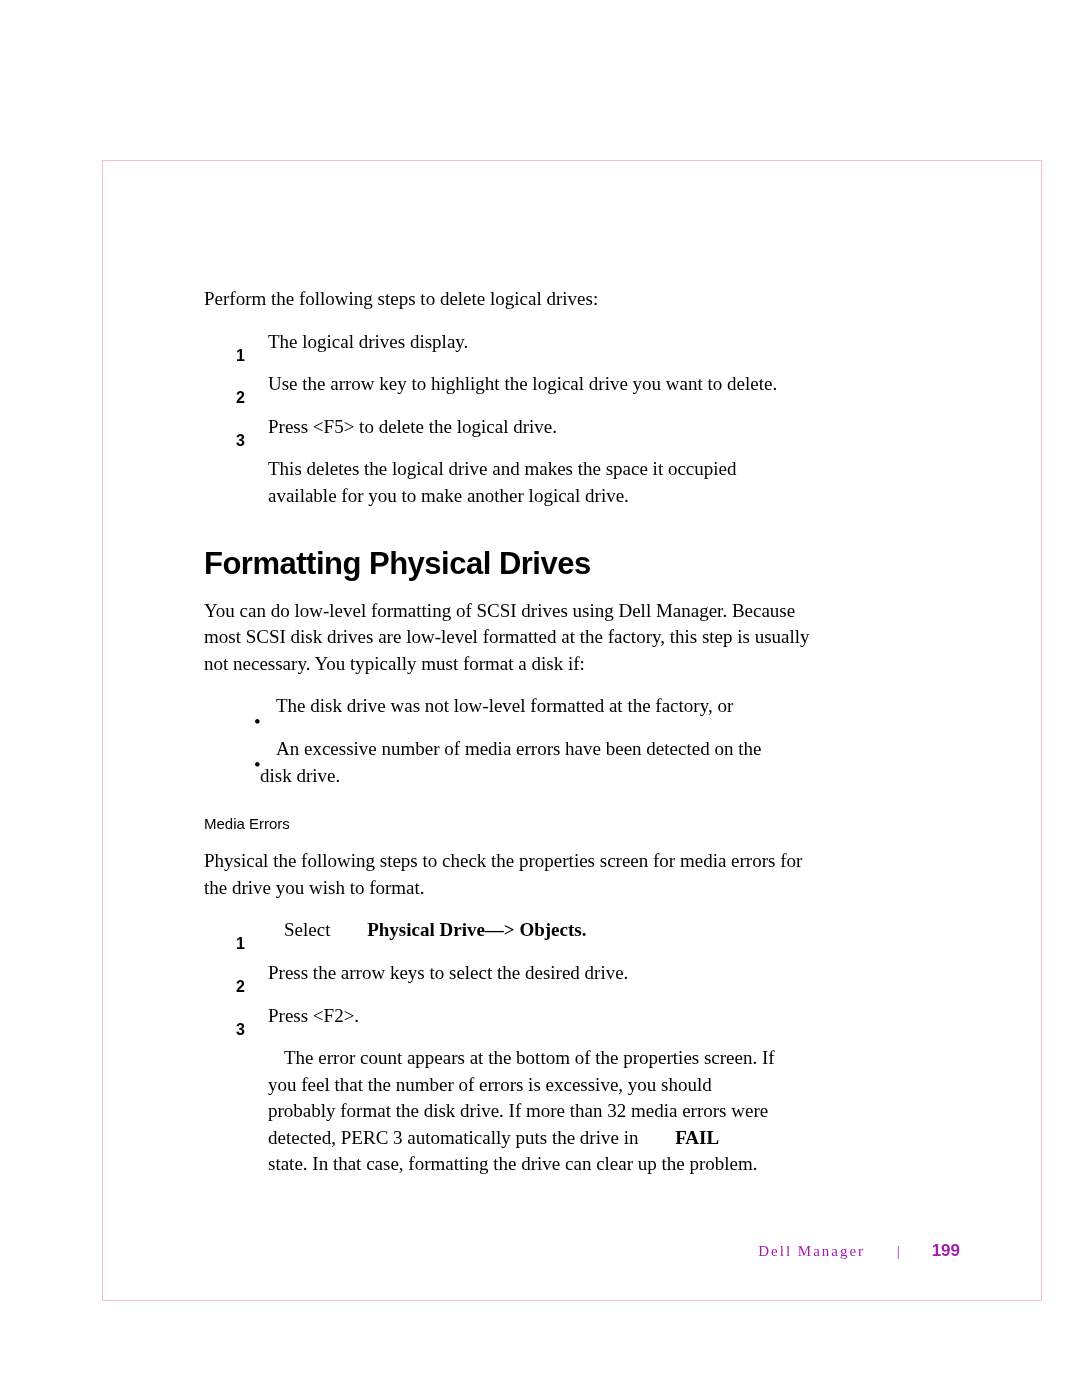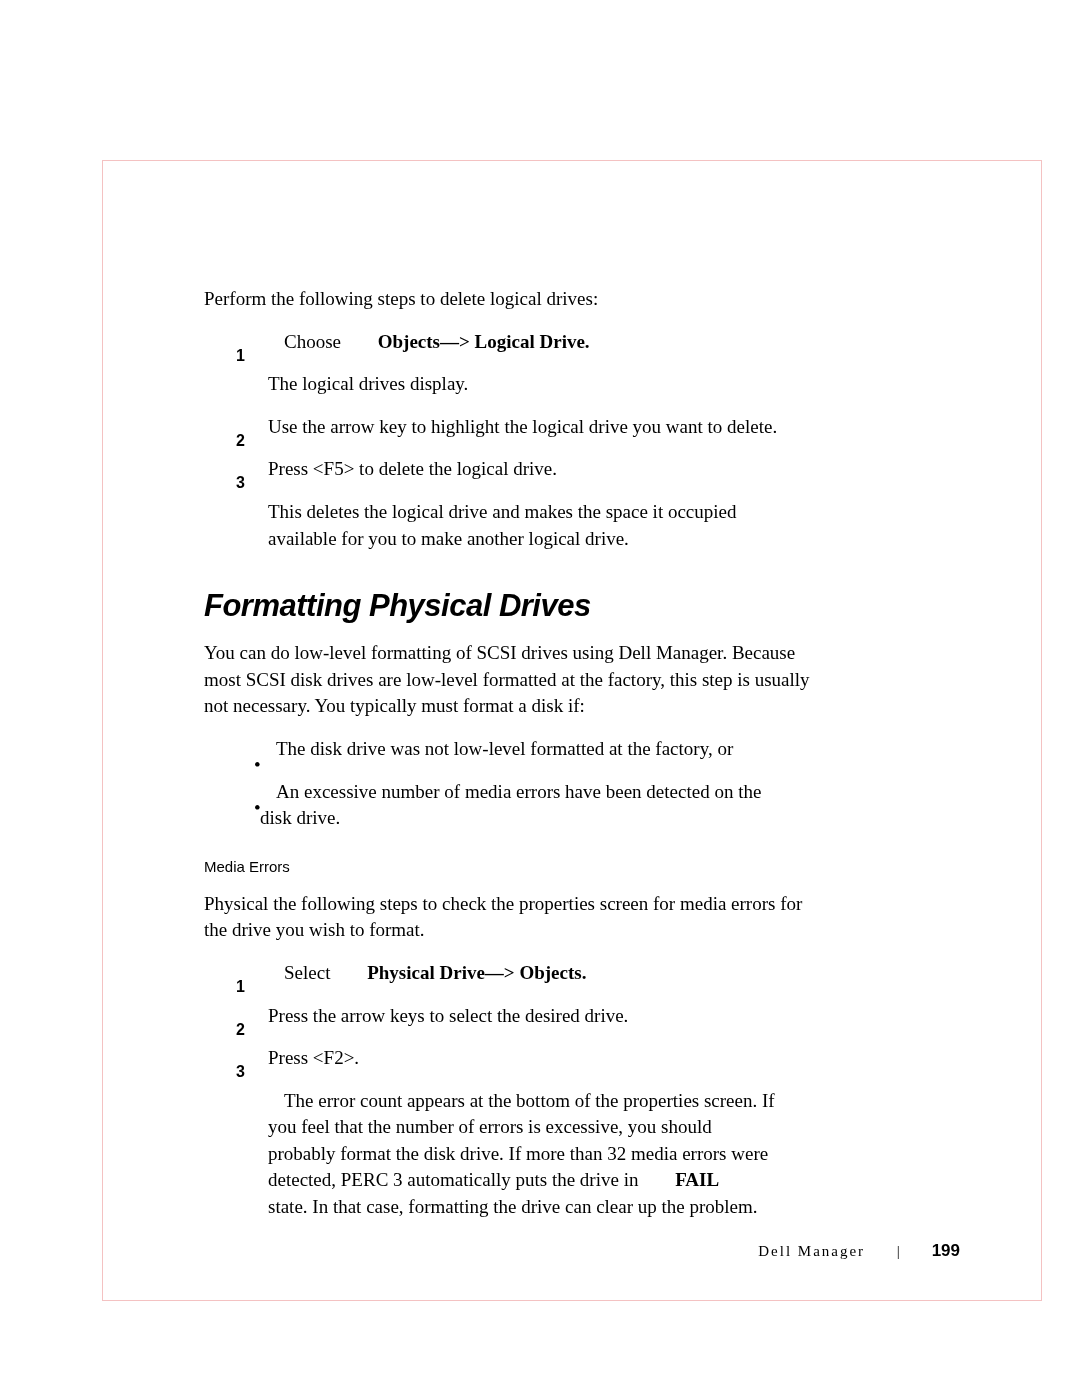--- a/index.html
+++ b/index.html
@@ -56,21 +56,20 @@
     margin-top: 8px;
   }
   .bold { font-weight: bold; }
   .h1 {
     font-family: Helvetica, Arial, sans-serif;
     font-weight: 800;
     font-size: 31px;
     margin-top: 36px;
     margin-bottom: 16px;
     letter-spacing: -0.5px;
-    font-style: italic;
   }
   .body-para {
     font-size: 19px;
     line-height: 1.4;
     margin-bottom: 12px;
   }
   .ul-list {
     list-style: none;
     padding-left: 40px;
     margin-bottom: 18px;
@@ -93,21 +92,21 @@
     margin-top: 26px;
     margin-bottom: 10px;
   }
   .footer {
     position: absolute;
     bottom: 152px;
     right: 120px;
     font-family: Georgia, serif;
     font-size: 15px;
     letter-spacing: 2px;
-    color: #000000;
+    color: #a21caf;
   }
   .footer-sep {
     margin: 0 10px;
     letter-spacing: 0;
   }
   .footer-pagenum {
     font-family: Helvetica, Arial, sans-serif;
     font-weight: bold;
     font-size: 17px;
     letter-spacing: 0;
@@ -118,23 +117,20 @@
 
 <div class="page-border"></div>
 
 <div class="content">
 
   <p class="intro-para">Perform the following steps to delete logical drives:</p>
 
   <ol class="ol-list">
     <li class="ol-item">
       <span class="ol-num">1</span>
-      <div class="ol-text">
-        <span>Choose </span><span class="bold">Objects—&gt; Logical Drive.</span>
-      </div>
       <div class="ol-subtext">The logical drives display.</div>
     </li>
     <li class="ol-item">
       <span class="ol-num">2</span>
       <div class="ol-text">Use the arrow key to highlight the logical drive you want to delete.</div>
     </li>
     <li class="ol-item">
       <span class="ol-num">3</span>
       <div class="ol-text">Press &lt;F5&gt; to delete the logical drive.</div>
       <div class="ol-subtext">This deletes the logical drive and makes the space it occupied available for you to make another logical drive.</div>

